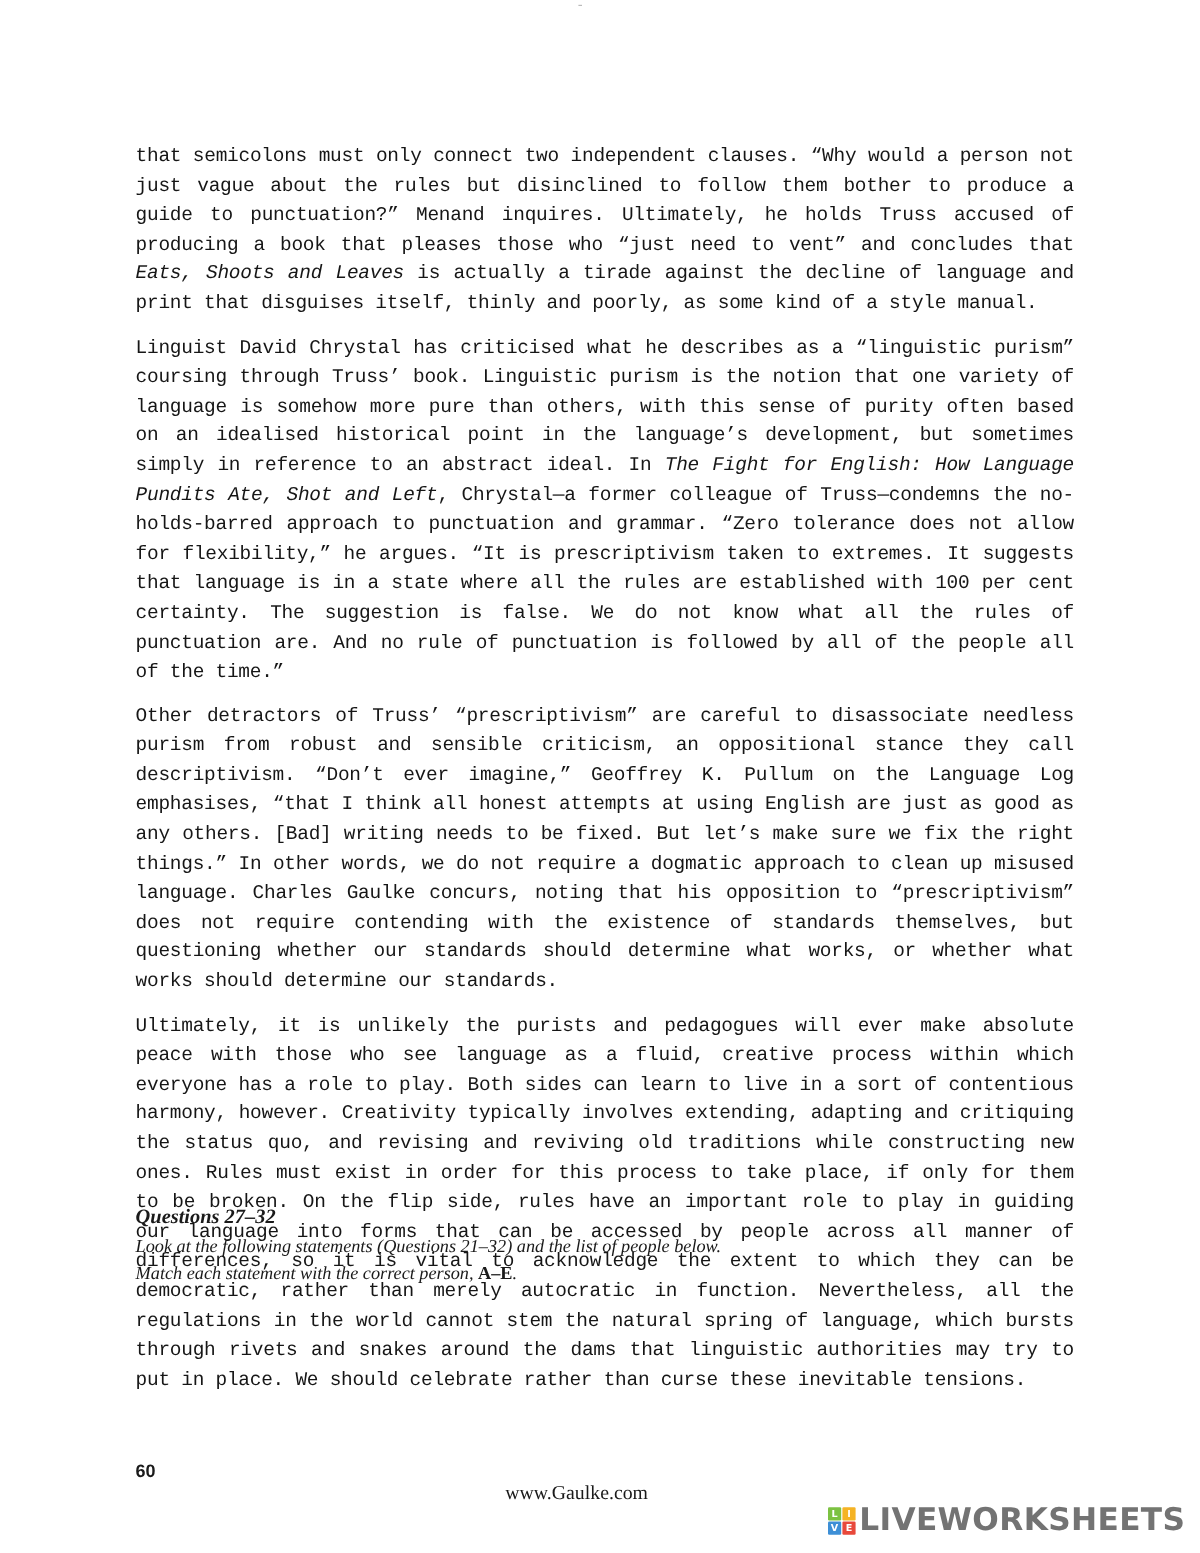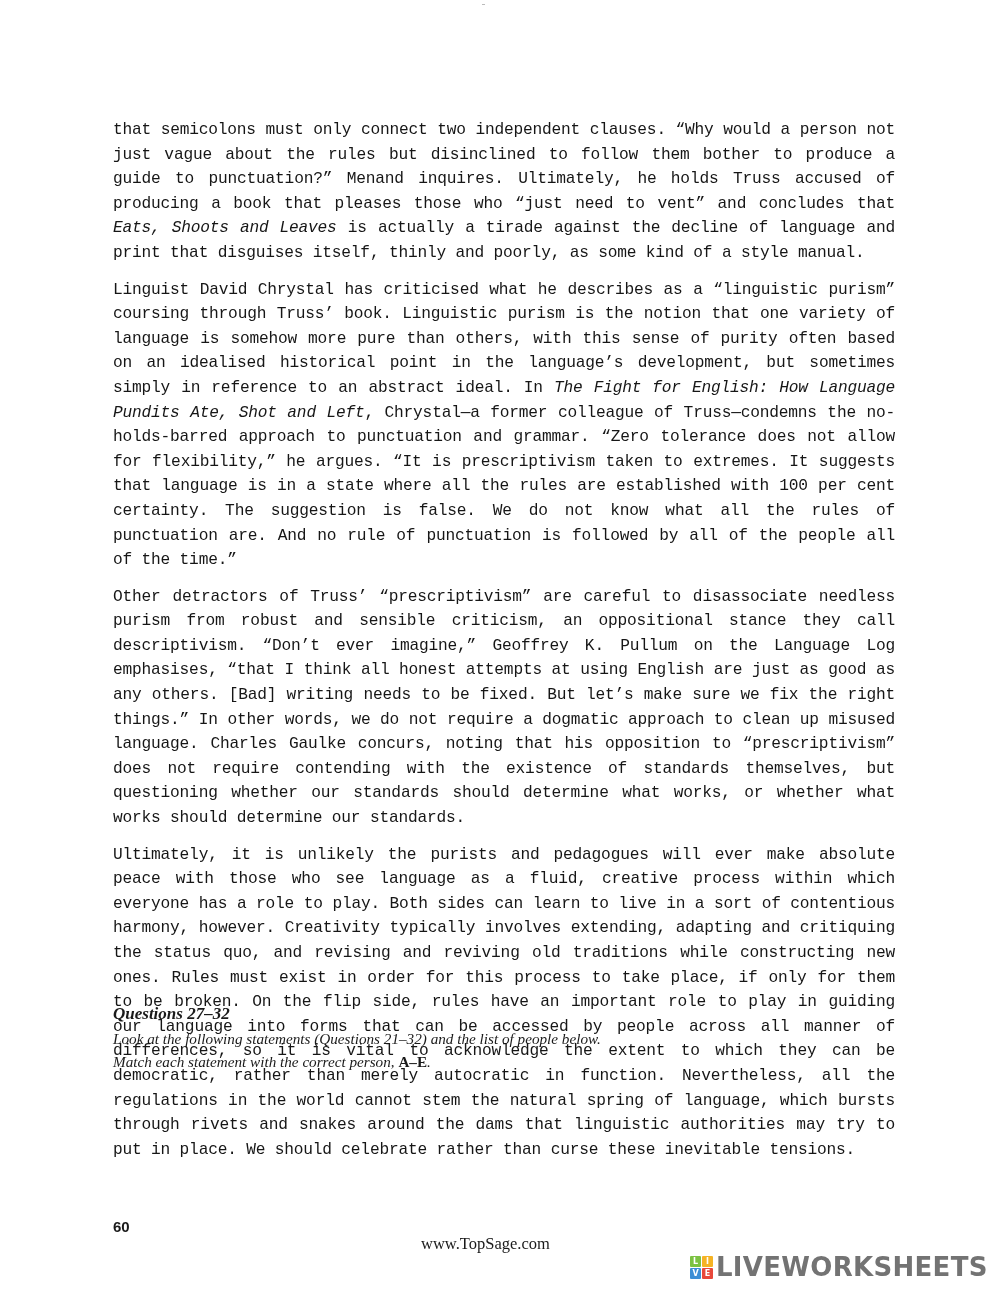--- a/index.html
+++ b/index.html
@@ -52,21 +52,21 @@
 </div>
 
 <div class="questions">
   <div class="q-title">Questions 27–32</div>
   <p class="q-instr"><span>Look at the following statements (Questions 21–32) and the list of people below.</span></p>
   <p class="q-instr"><span>Match each statement with the correct person, </span><b>A–E</b><span>.</span></p>
 
 </div>
 
 <div class="page-num">60</div>
-<div class="site">www.TopSage.com</div>
+<div class="site">www.Gaulke.com</div>
 
 <div class="logo">
   <div class="logo-grid">
     <span style="background:#7cc242">L</span>
     <span style="background:#f5b324">I</span>
     <span style="background:#3d8fd6">V</span>
     <span style="background:#e8483b">E</span>
   </div>
   <span class="logo-text">LIVEWORKSHEETS</span>
 </div>

